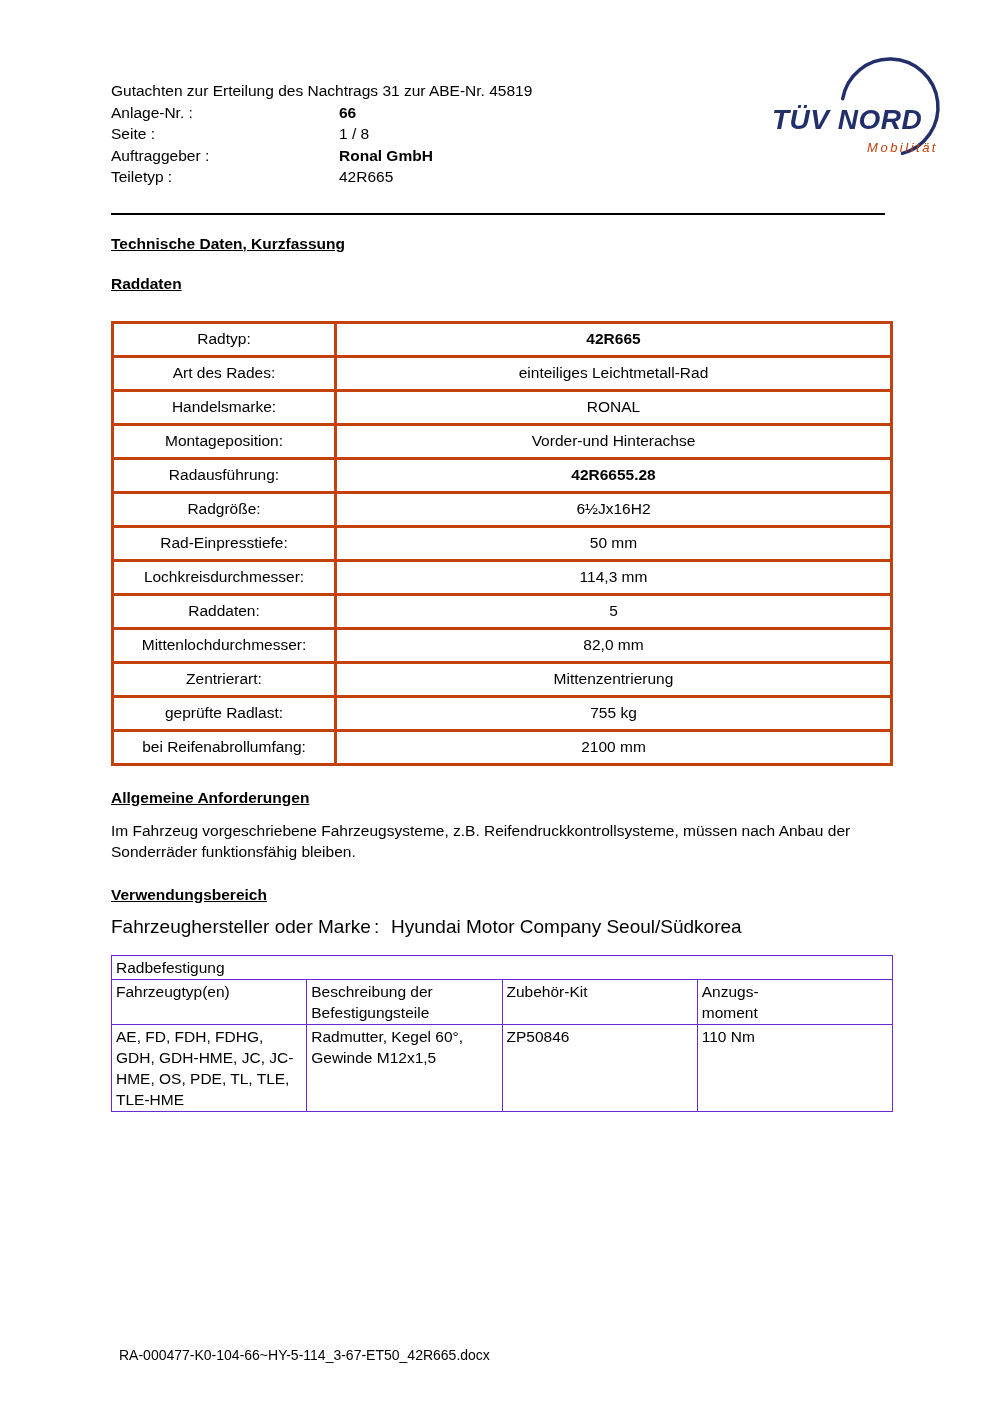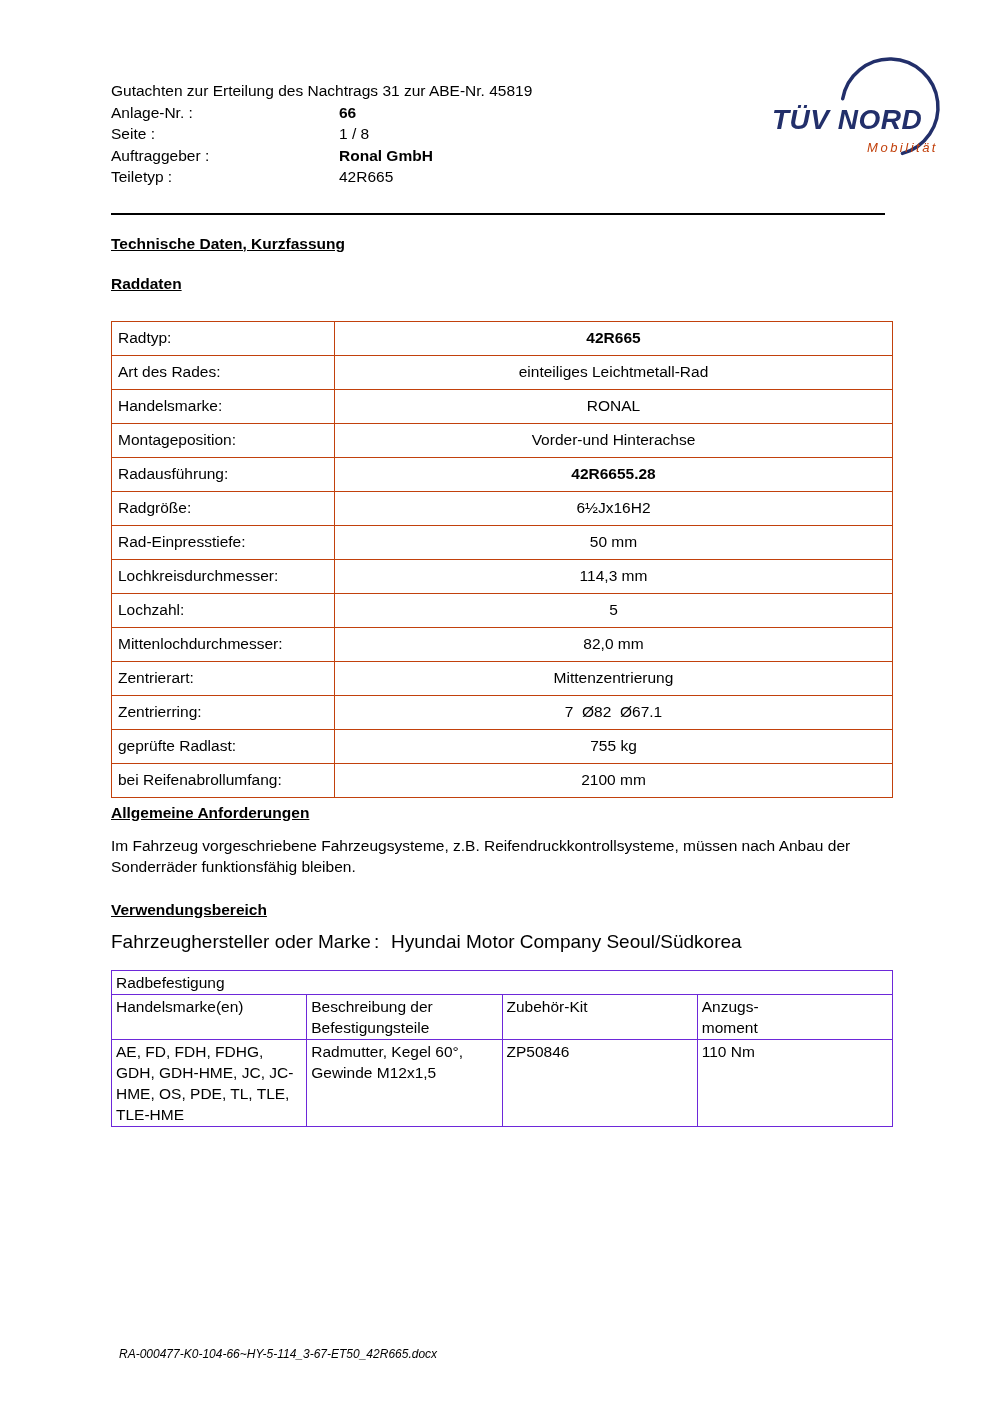--- a/index.html
+++ b/index.html
@@ -34,46 +34,46 @@
 
   .rule { border-top:2px solid #000; margin-top:25px; width:774px; }
 
   
   .sec-heading { font-size:15.5px; font-weight:bold; text-decoration:underline; }
   .tech-heading { margin-top:20px; }
   .raddaten-heading { margin-top:22px; }
 
   
   table.raddaten { border-collapse:collapse; margin-top:28px; width:782px; font-size:15.5px; table-layout:fixed; }
-  table.raddaten td { border:1px solid #c2410c; height:34px; padding:0 6px; vertical-align:middle; }
+  table.raddaten td { border:3px solid #c2410c; height:34px; padding:0 6px; vertical-align:middle;text-align:center; }
   td.t1-label { width:223px; text-align:left; }
   td.t1-value { text-align:center; white-space:pre-wrap; }
 
   
-  .allg-heading { margin-top:6px; }
+  .allg-heading { margin-top:23px; }
   .para { margin-top:13px; font-size:15.5px; line-height:21.5px; width:780px; }
   .verw-heading { margin-top:23px; }
   .usage-line { margin-top:12px; font-size:19px; display:flex; }
   .usage-label { flex:0 0 263px; }
   .usage-colon { flex:0 0 17px; }
 
   
   table.befestigung { border-collapse:collapse; margin-top:17px; width:782px; font-size:15.5px; table-layout:fixed; }
   table.befestigung td { border:1px solid #6d28d9; vertical-align:top; padding:1px 4px; text-align:left; line-height:21px; }
   .bef-title-cell { height:22px; }
   .bef-head-row td { height:45px; }
   .col-typen { width:266px; }
   .col-beschr { width:328px; }
   .col-kit { width:109px; }
   .col-moment { width:79px; white-space:pre-line; }
   .data-row td { height:67px; }
   .cell-kit { text-align:center; }
 
   
-  .footer { position:absolute; left:119px; top:1347px; font-size:12px;font-style:italic; }
+  .footer { position:absolute; left:119px; top:1347px; font-size:14px; }
 </style>
 </head>
 <body>
 
 <div class="page">
 
   <div class="logo">
     <svg class="logo-arc" viewBox="0 0 178 112" xmlns="http://www.w3.org/2000/svg">
       <path d="M 72.7 46.7 A 48 48 0 1 1 132.4 101.4" fill="none" stroke="#222f6a" stroke-width="3.5" stroke-linecap="round"></path>
     </svg>
@@ -136,34 +136,30 @@
         </tr>
         <tr>
           <td class="t1-label">Rad-Einpresstiefe:</td>
           <td class="t1-value">50 mm</td>
         </tr>
         <tr>
           <td class="t1-label">Lochkreisdurchmesser:</td>
           <td class="t1-value">114,3 mm</td>
         </tr>
         <tr>
-          <td class="t1-label">Lochzahl:</td>
+          <td class="t1-label">Raddaten:</td>
           <td class="t1-value">5</td>
         </tr>
         <tr>
           <td class="t1-label">Mittenlochdurchmesser:</td>
           <td class="t1-value">82,0 mm</td>
         </tr>
         <tr>
           <td class="t1-label">Zentrierart:</td>
           <td class="t1-value">Mittenzentrierung</td>
-        </tr>
-        <tr>
-          <td class="t1-label">Zentrierring:</td>
-          <td class="t1-value">7  Ø82  Ø67.1</td>
         </tr>
         <tr>
           <td class="t1-label">geprüfte Radlast:</td>
           <td class="t1-value">755 kg</td>
         </tr>
         <tr>
           <td class="t1-label">bei Reifenabrollumfang:</td>
           <td class="t1-value">2100 mm</td>
         </tr>
       </tbody>
@@ -178,21 +174,21 @@
       <span class="usage-colon">:</span>
       <span>Hyundai Motor Company Seoul/Südkorea</span>
     </div>
 
     <table class="befestigung">
       <tbody>
         <tr>
           <td colspan="4" class="bef-title-cell">Radbefestigung</td>
         </tr>
         <tr class="bef-head-row">
-          <td class="col-typen">Handelsmarke(en)</td>
+          <td class="col-typen">Fahrzeugtyp(en)</td>
           <td class="col-beschr">Beschreibung der Befestigungsteile</td>
           <td class="col-kit">Zubehör-Kit</td>
           <td class="col-moment">Anzugs-
 moment</td>
         </tr>
         <tr class="data-row">
           <td class="col-typen">AE, FD, FDH, FDHG, GDH, GDH-HME, JC, JC-HME, OS, PDE, TL, TLE, TLE-HME</td>
           <td class="col-beschr">Radmutter, Kegel 60°, Gewinde M12x1,5</td>
           <td class="col-kit cell-kit">ZP50846</td>
           <td class="col-moment">110 Nm</td>

